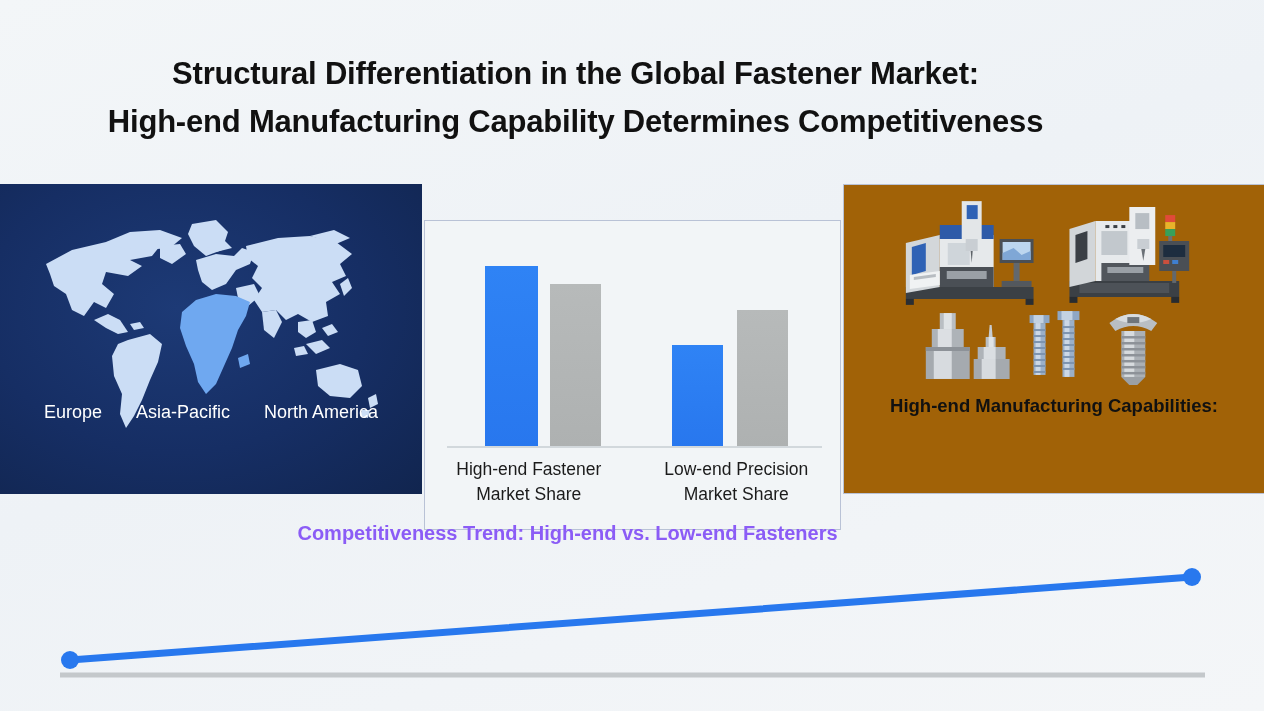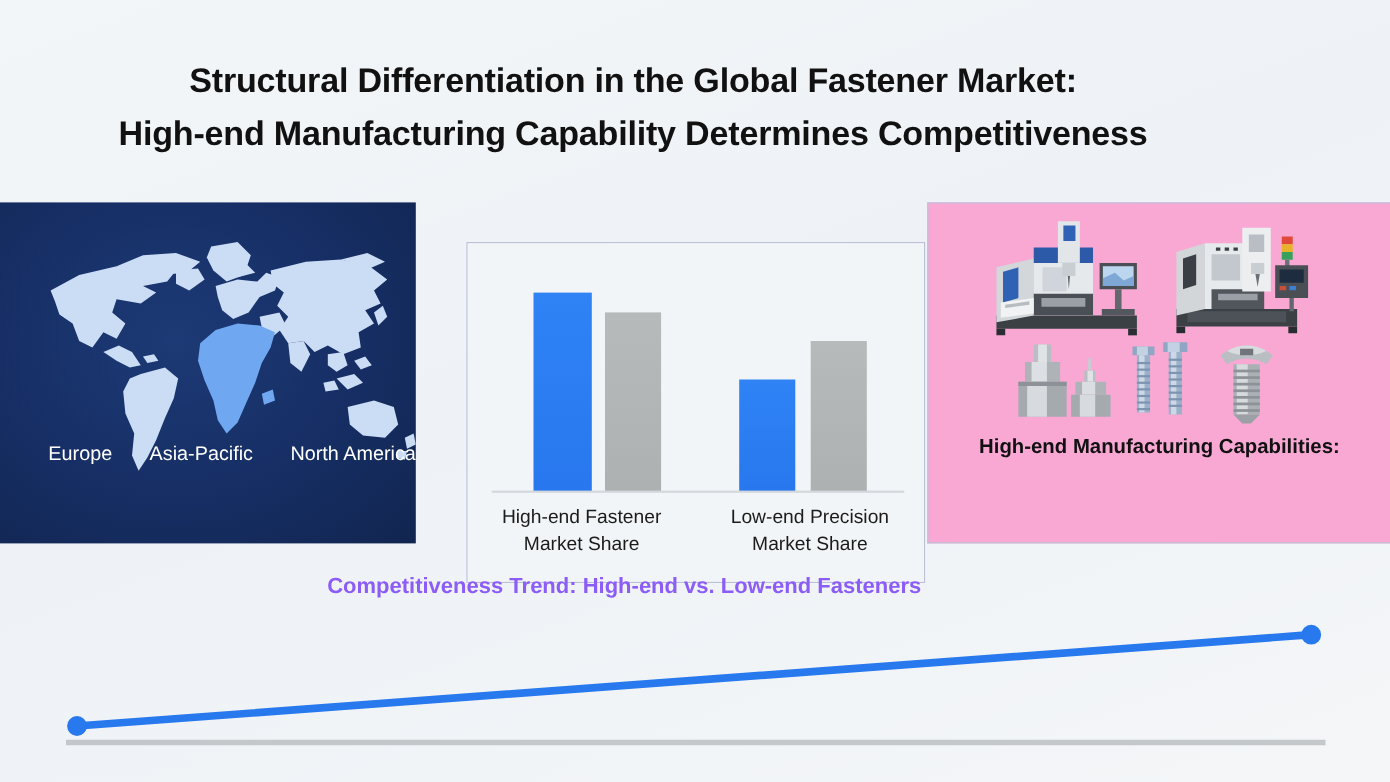--- a/index.html
+++ b/index.html
@@ -43,21 +43,21 @@
   .panel {
     position: absolute;
     top: 0;
     height: 310px;
     box-sizing: border-box;
   }
 
   
   .panel-map {
     left: 0;
-    width: 378px;
+    width: 422px;
     background: radial-gradient(ellipse at 42% 40%, #1d3a76 0%, #162e64 55%, #11254f 100%);
     overflow: hidden;
   }
   .map-svg {
     position: absolute;
     left: 10px; top: 14px;
     width: 400px; height: 250px;
   }
   .map-labels {
     position: absolute;
@@ -110,21 +110,21 @@
     text-align: center;
     font-size: 17.5px;
     line-height: 25px;
     color: #1b1b1b;
   }
 
   
   .panel-cap {
     left: 843px;
     width: 421px;
-    background: #f9a8d4;
+    background: #a16207;
     border: 1px solid #b9c2d6;
     border-right: none;
   }
   .machines {
     position: absolute;
     left: 0; top: 10px;
     width: 100%;
     height: 115px;
   }
   .fasteners {

